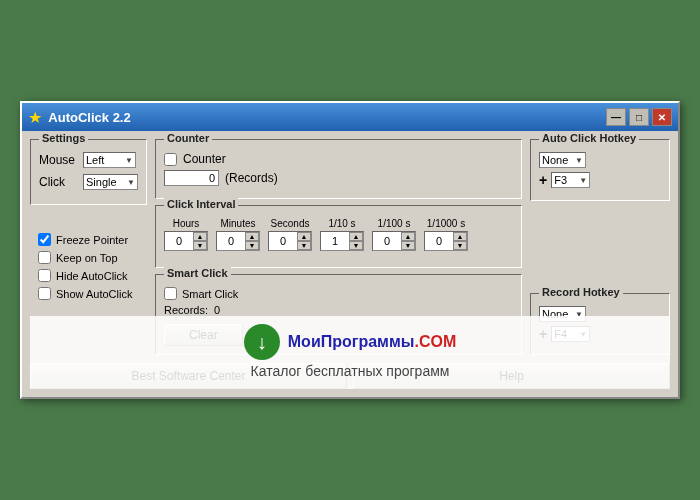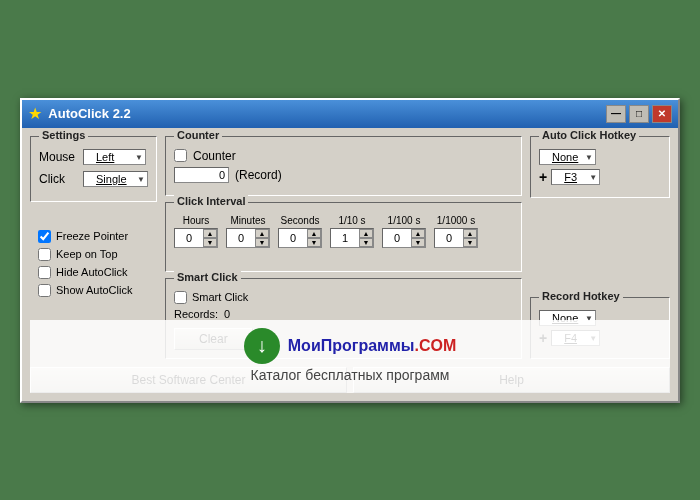--- a/index.html
+++ b/index.html
@@ -122,28 +122,27 @@
     }
     .settings-label {
       width: 38px;
       font-size: 12px;
     }
     select {
       background: white;
       border: 1px solid #888;
       border-top: 1px solid #666;
       border-left: 1px solid #666;
-      padding: 1px 12px;
+      padding: 1px 2px;
       font-size: 11px;
       appearance: none;
       -webkit-appearance: none;
       padding-right: 16px;
       position: relative;
       cursor: pointer;
-      text-decoration: underline;
     }
     .select-wrapper {
       position: relative;
       display: inline-block;
     }
     .select-wrapper::after {
       content: '▼';
       position: absolute;
       right: 3px;
       top: 50%;
@@ -167,21 +166,21 @@
       border: 1px solid #888;
       border-top: 1px solid #666;
       border-left: 1px solid #666;
       background: white;
       padding: 1px 3px;
       text-align: right;
       font-size: 11px;
     }
     
     .interval-panel {
-      padding: 12px 8px 23px;
+      padding: 12px 8px 16px;
     }
     .interval-grid {
       display: flex;
       gap: 8px;
       align-items: flex-end;
     }
     .interval-col {
       display: flex;
       flex-direction: column;
       align-items: center;
@@ -419,21 +418,21 @@
         <div class="middle-column">
 
           <div class="panel counter-panel">
             <span class="panel-label">Counter</span>
             <div class="counter-row">
               <input type="checkbox" style="">
               <span>Counter</span>
             </div>
             <div class="counter-row">
               <input type="text" class="counter-input" value="0" style="">
-              <span>(Record)</span>
+              <span>(Records)</span>
             </div>
           </div>
 
           <div class="panel interval-panel">
             <span class="panel-label">Click Interval</span>
             <div class="interval-grid">
               <div class="interval-col">
                 <span class="interval-col-label">Hours</span>
                 <div class="spinner-wrap">
                   <input type="text" class="spinner-input" value="0" style="">

